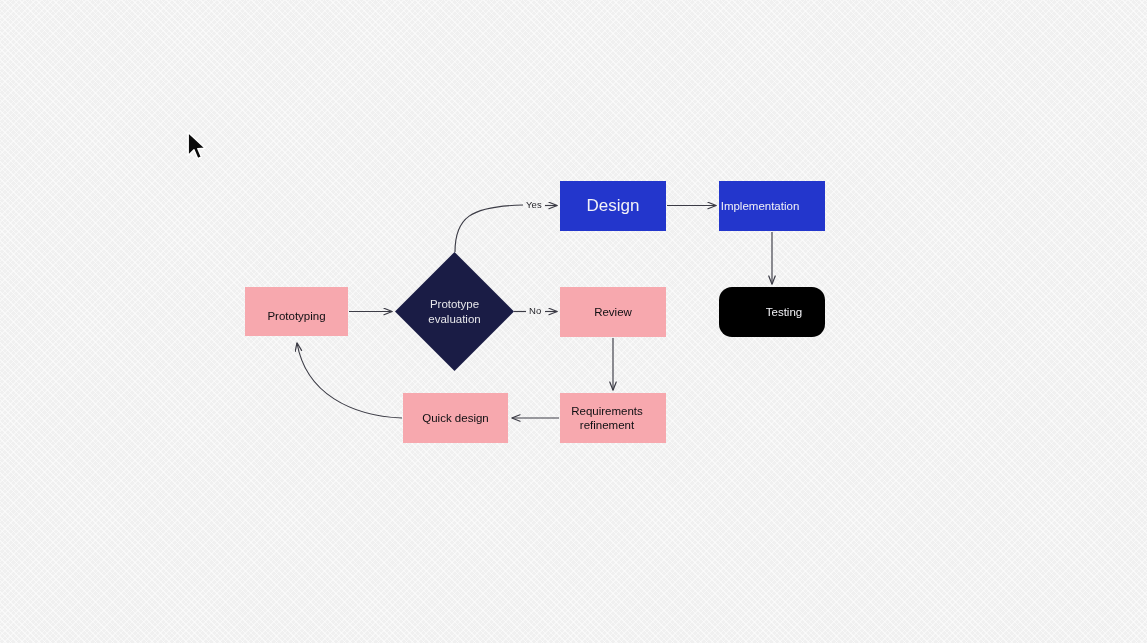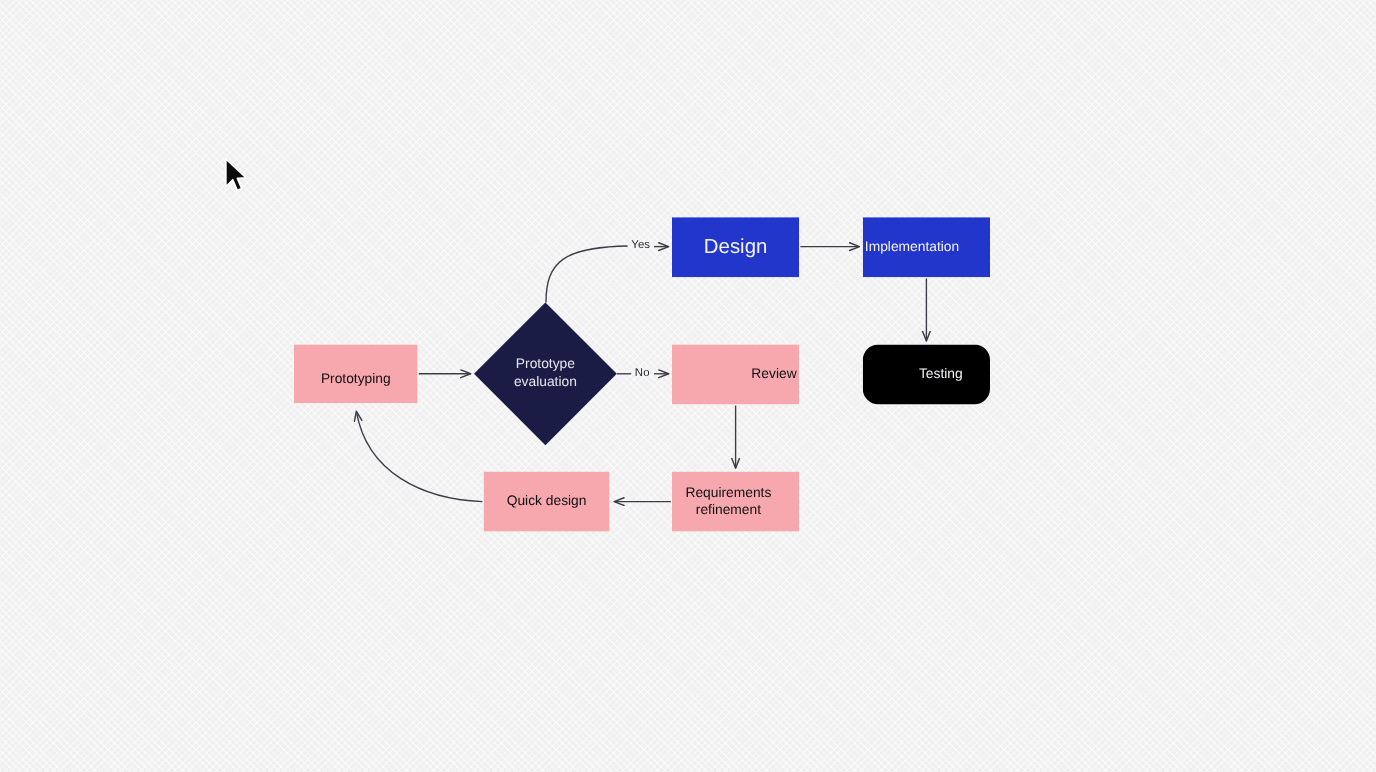--- a/index.html
+++ b/index.html
@@ -136,21 +136,21 @@
   <div class="node-label" style="left:719px;top:181px;width:82px;height:50px;font-size:11.5px;color:#f2f2f6;">Implementation</div>
 
   <svg class="node-shape" style="position:absolute;left:719px;top:287px;width:106px;height:50px;">
     <rect x="0" y="0" width="106" height="50" rx="13" ry="13" fill="#000000"></rect>
   </svg>
   <div class="node-label" style="left:719px;top:287px;width:106px;height:50px;font-size:11.5px;color:#f2f2f6;padding-left:12px;">Testing</div>
 
   <svg class="node-shape" style="position:absolute;left:560px;top:287px;width:106px;height:50px;">
     <rect x="0" y="0" width="106" height="50" fill="#f7a8ae"></rect>
   </svg>
-  <div class="node-label" style="left:560px;top:287px;width:106px;height:50px;font-size:11.5px;color:#0f0f12;padding-left:32px;">Review</div>
+  <div class="node-label" style="left:560px;top:287px;width:106px;height:50px;font-size:11.5px;color:#0f0f12;">Review</div>
 
   <svg class="node-shape" style="position:absolute;left:560px;top:393px;width:106px;height:50px;">
     <rect x="0" y="0" width="106" height="50" fill="#f7a8ae"></rect>
   </svg>
   <div class="node-label" style="left:560px;top:393px;width:94px;height:50px;font-size:11.5px;color:#0f0f12;">Requirements
 refinement</div>
 
   <svg class="node-shape" style="position:absolute;left:403px;top:393px;width:105px;height:50px;">
     <rect x="0" y="0" width="105" height="50" fill="#f7a8ae"></rect>
   </svg>

